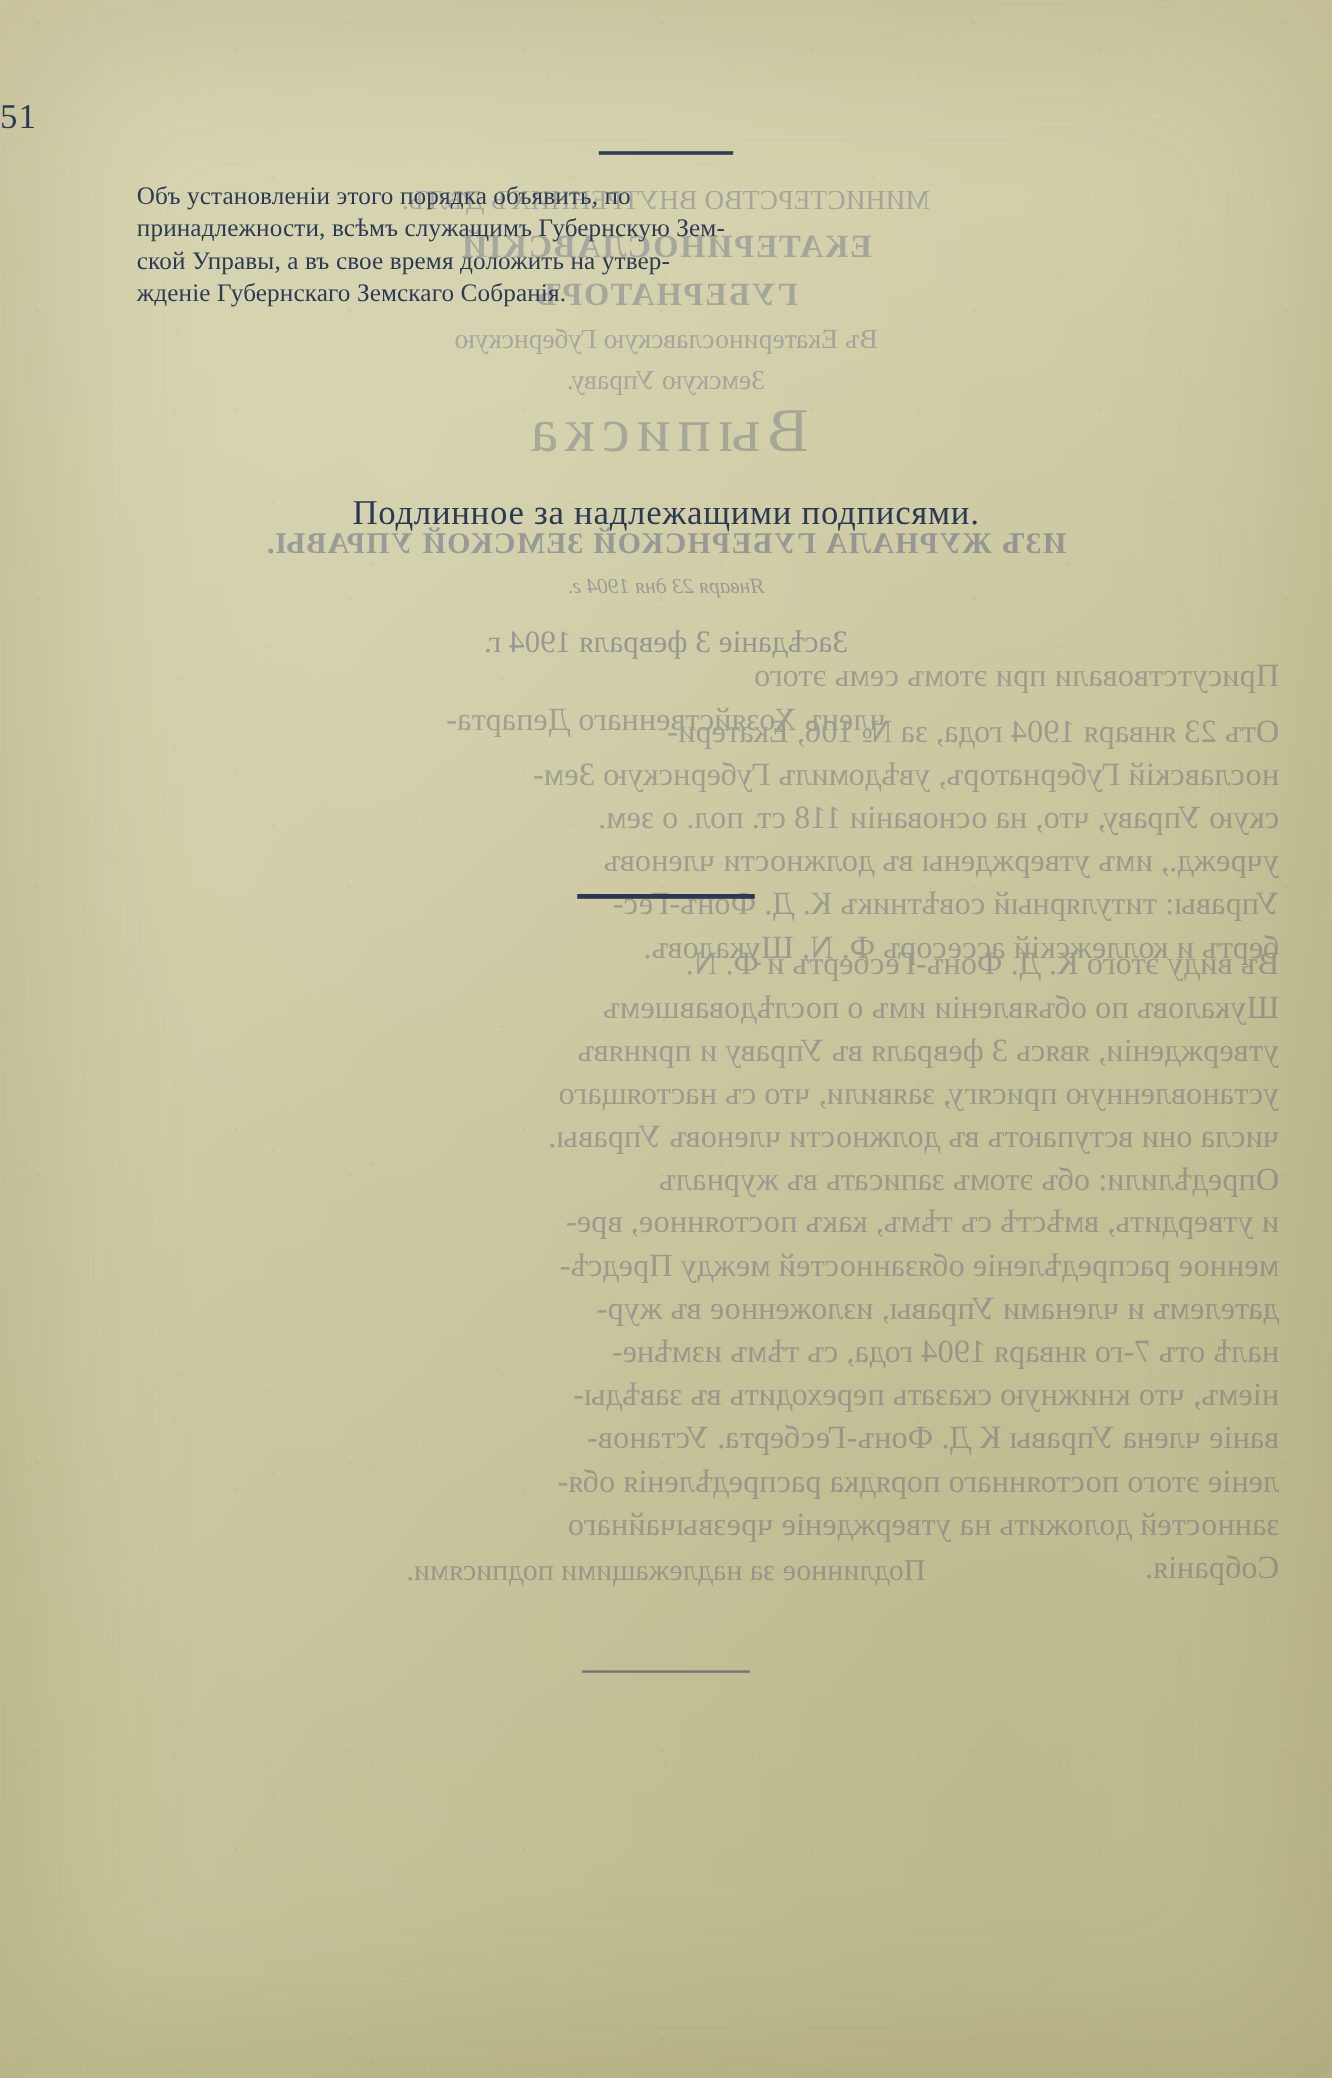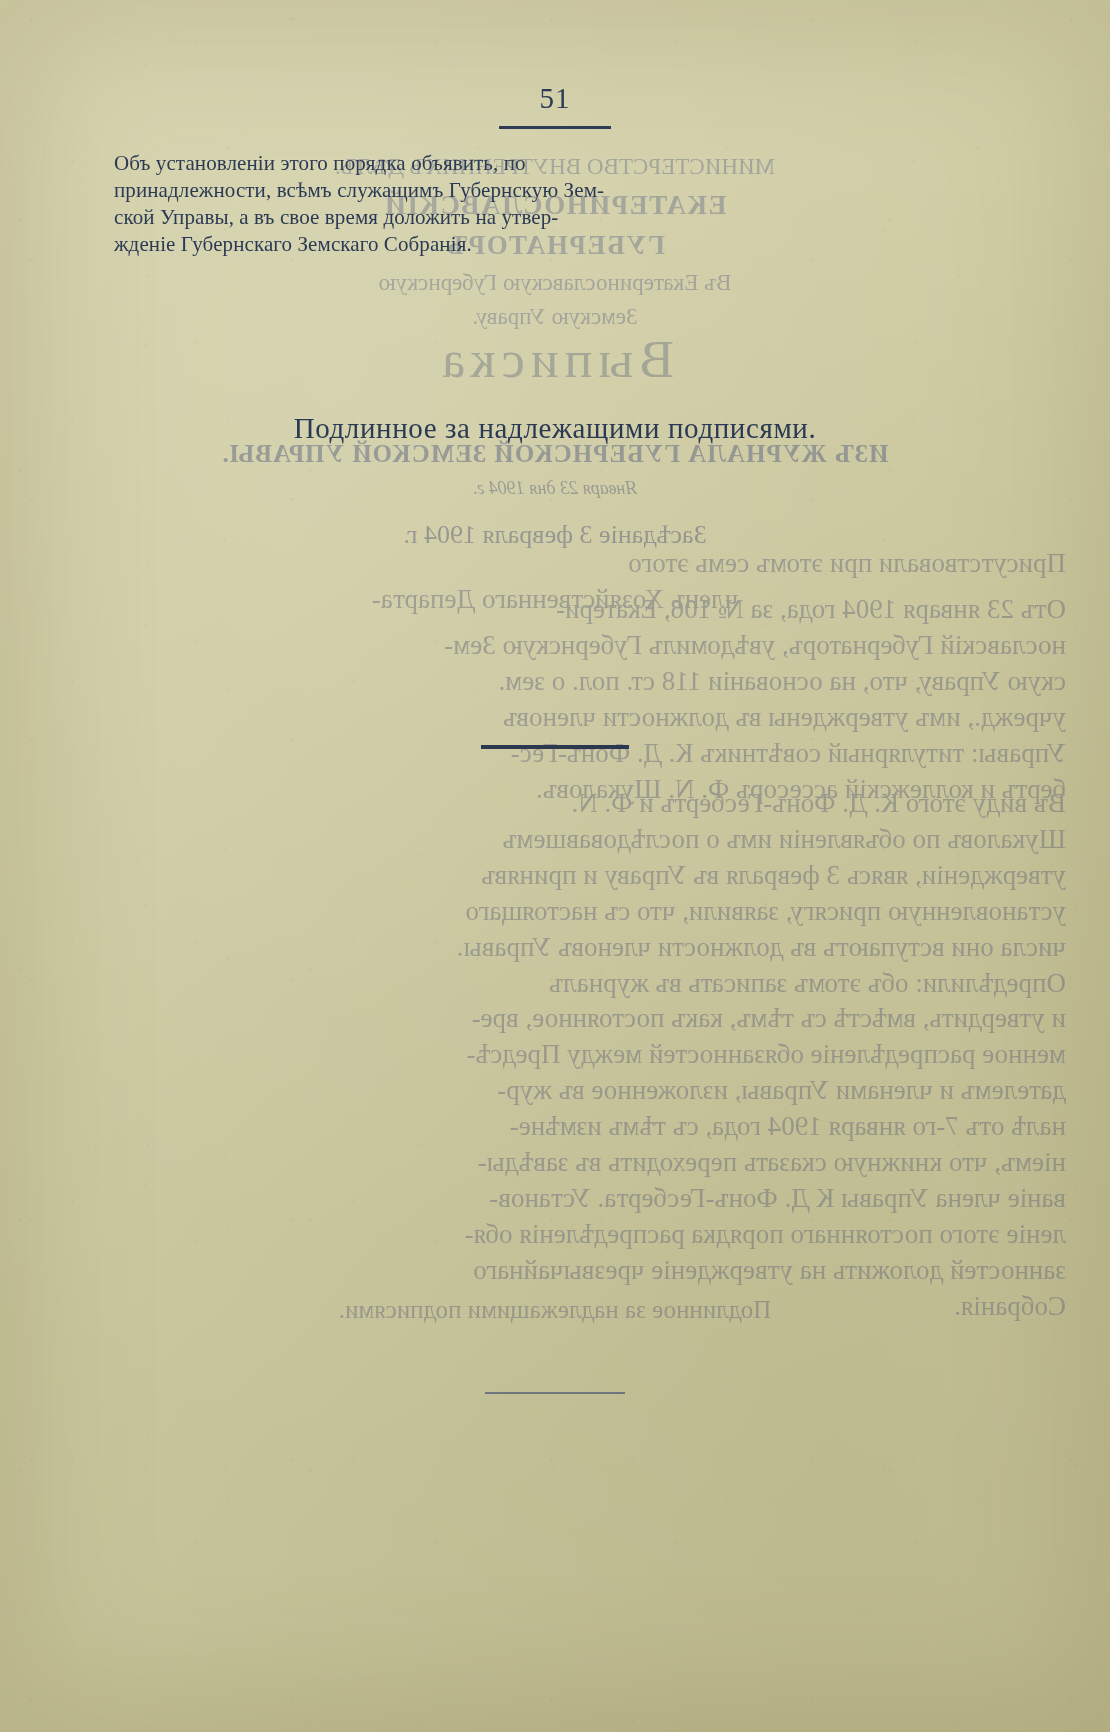--- a/index.html
+++ b/index.html
@@ -46,21 +46,20 @@
   
   .content {
     position: absolute;
     left: 0; top: 0; right: 0; bottom: 0;
     z-index: 5;
   }
   .folio {
     position: absolute;
     top: 82px;
     left: 0; right: 0;
-    text-align: center;
     font-size: 29px;
     letter-spacing: 1px;
   }
   .folio-rule {
     position: absolute;
     top: 126px;
     left: 50%;
     transform: translateX(-50%);
     width: 112px;
     height: 0;

